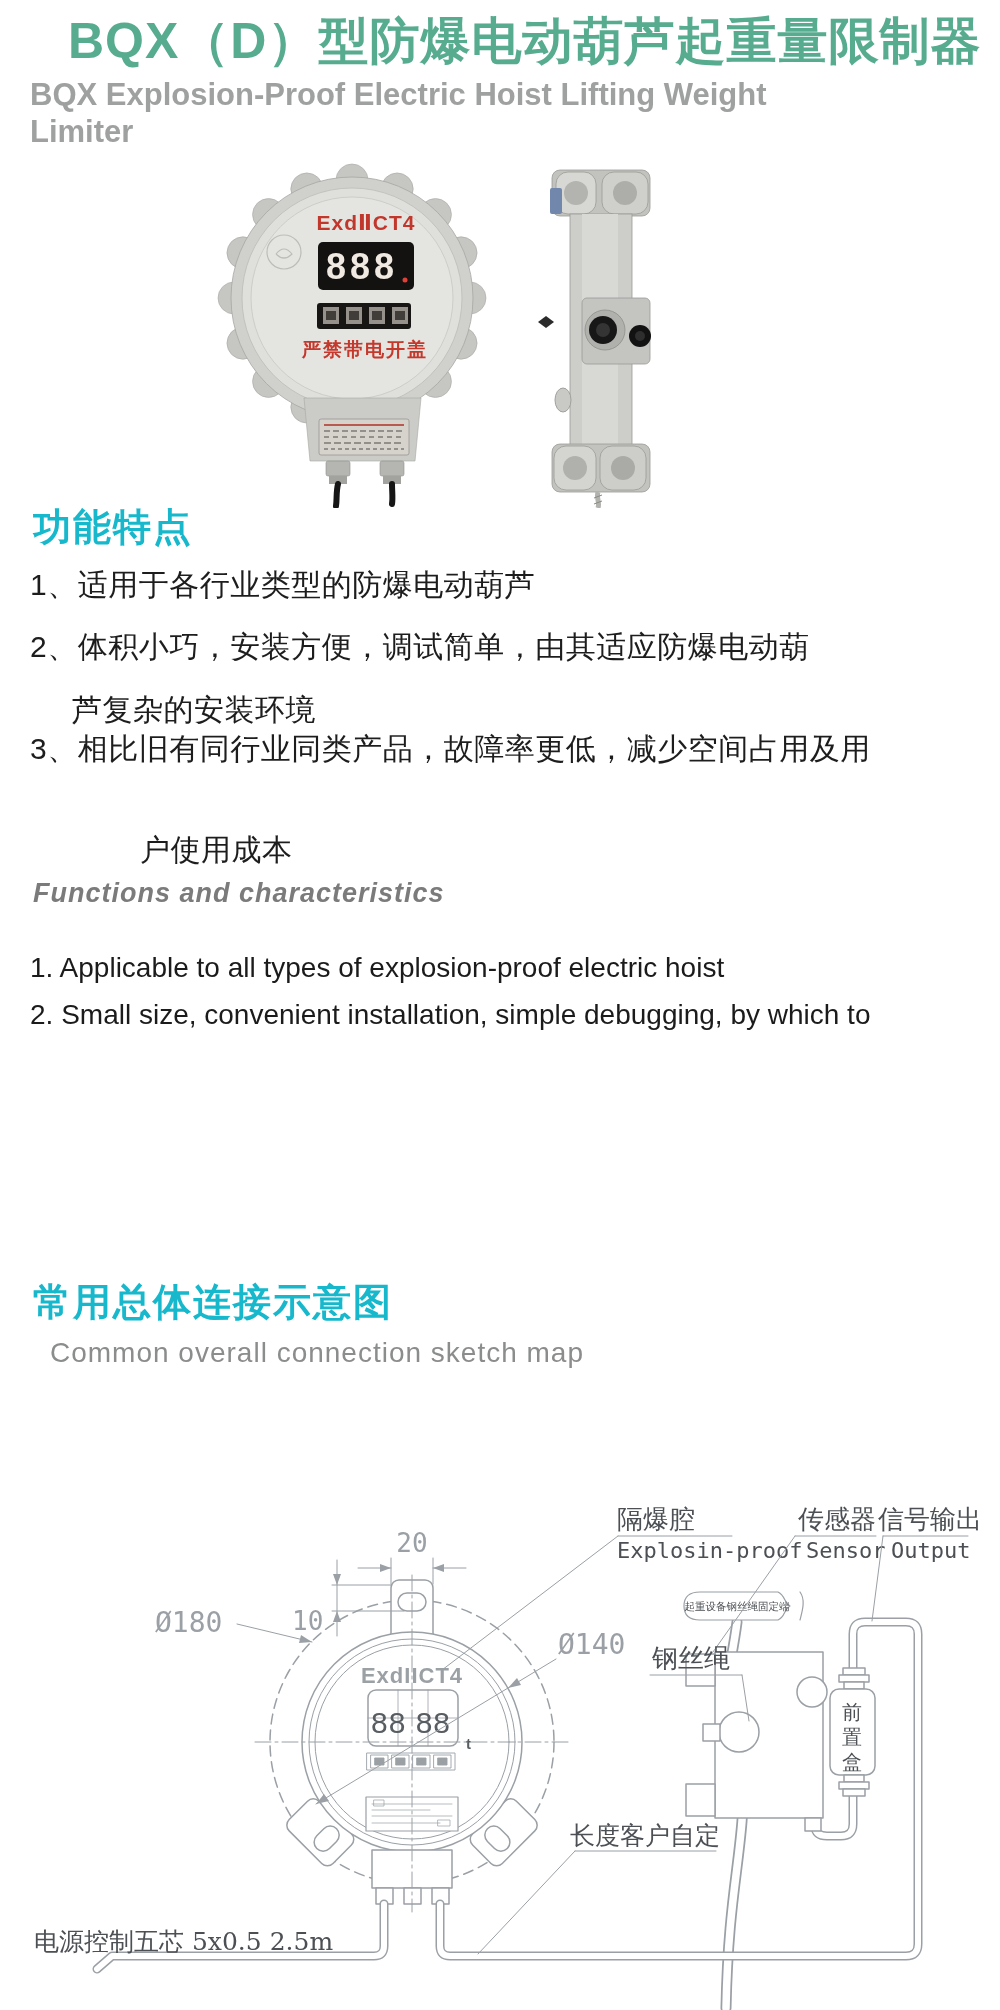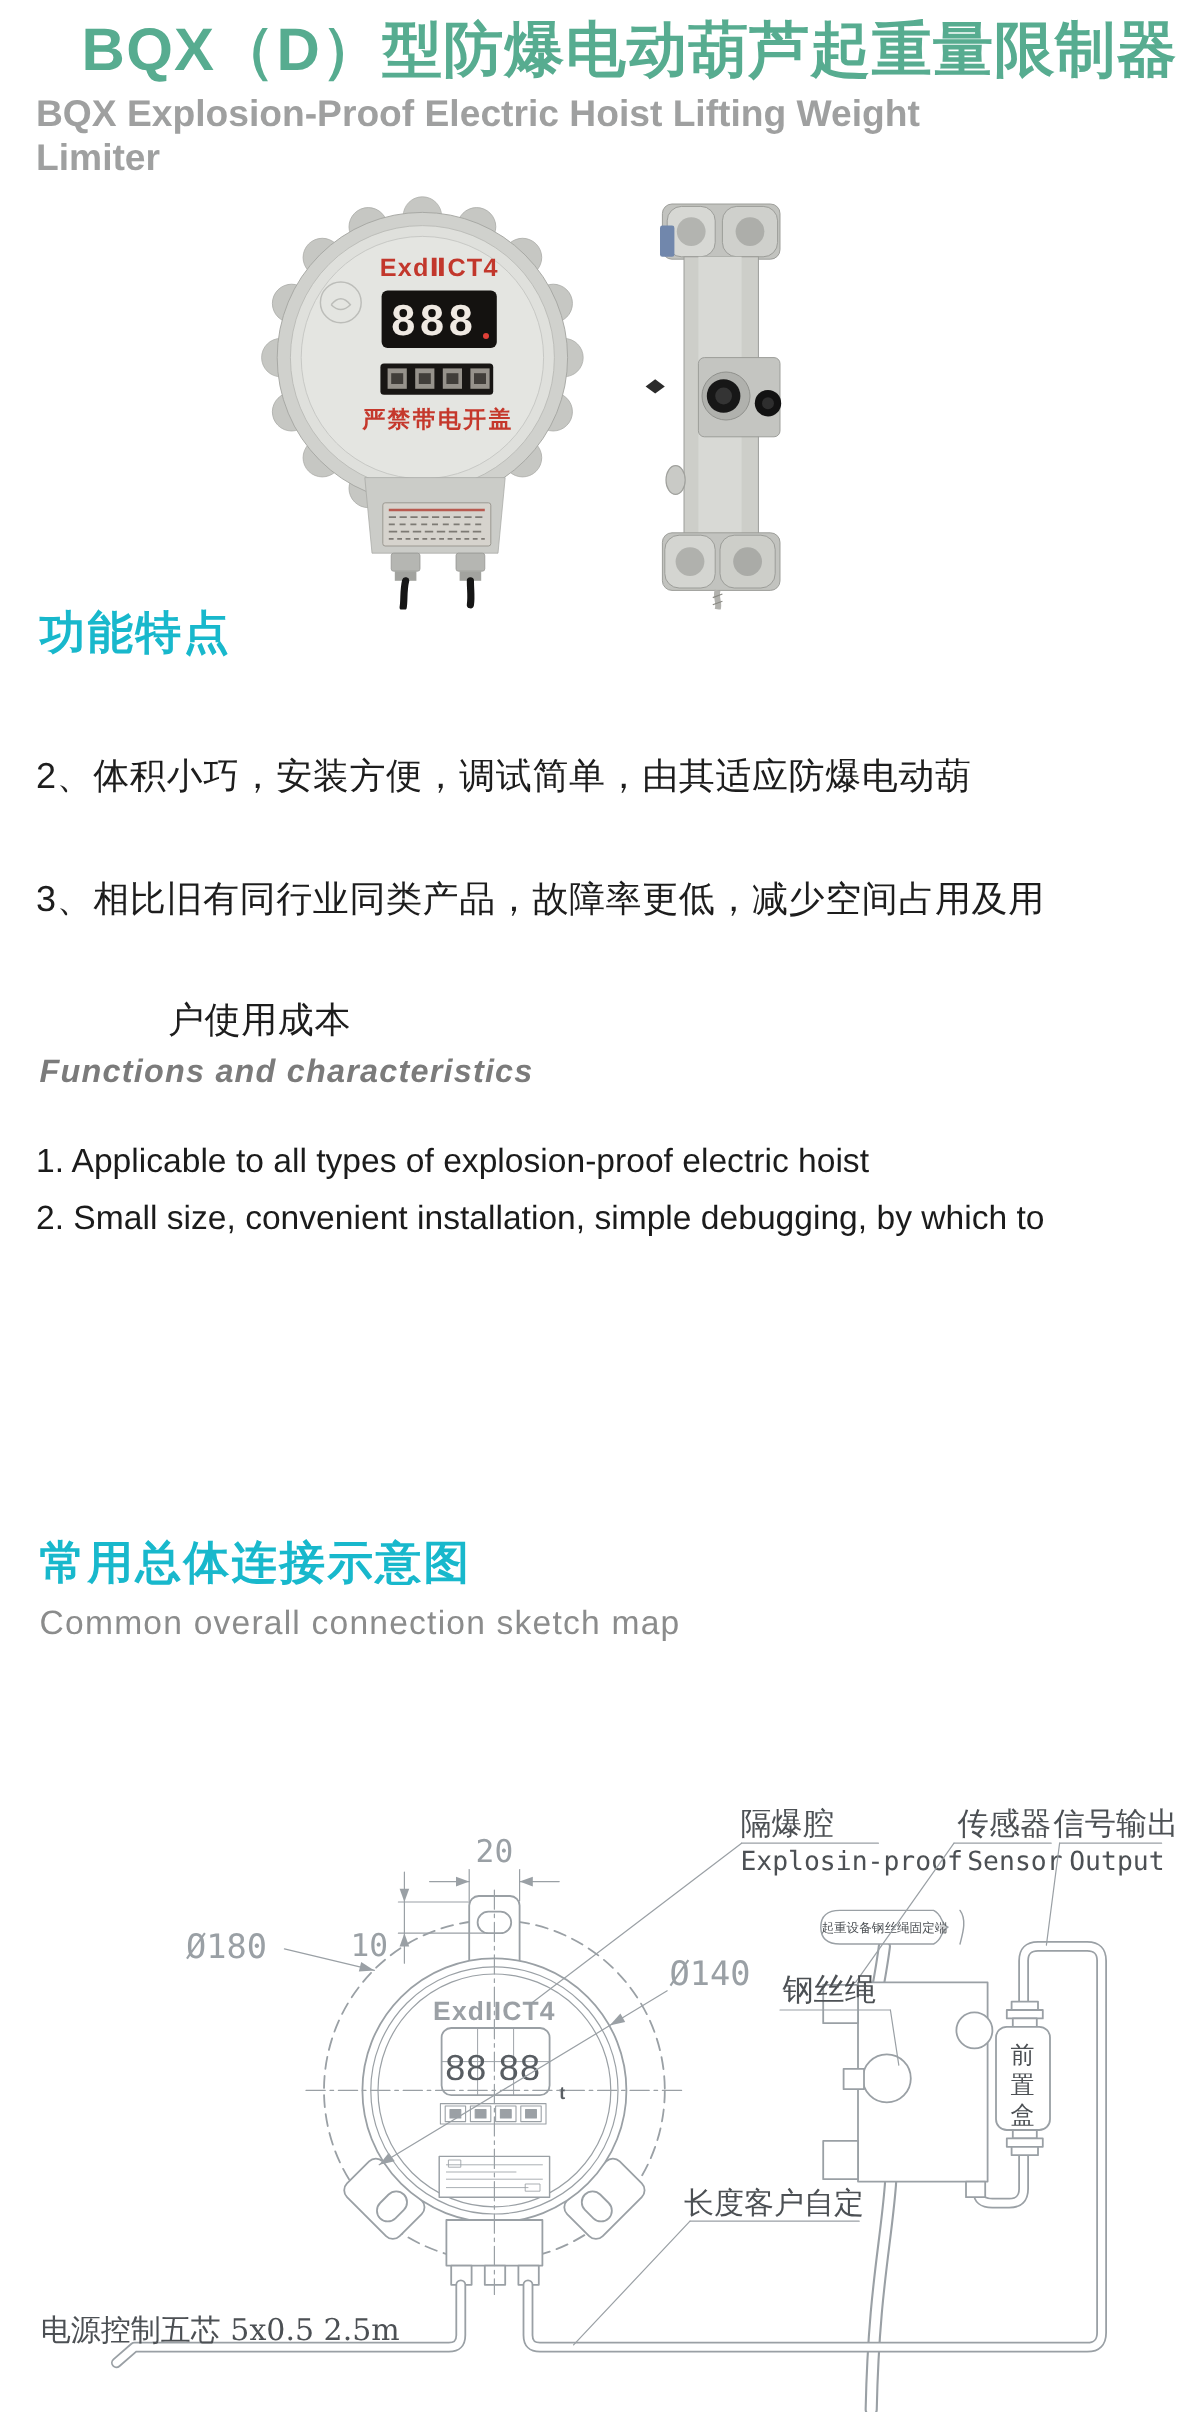--- a/index.html
+++ b/index.html
@@ -9,21 +9,21 @@
   .title-cn{left:28px;top:8px;font-size:50px;font-weight:bold;color:#57ac90;
             letter-spacing:1px;white-space:nowrap;margin-left:40px;}
   .title-en{left:30px;top:76px;width:760px;font-size:31px;font-weight:bold;
             color:#9fa0a0;line-height:1.2;}
   .h-cyan{font-size:38px;font-weight:bold;color:#18b8cc;letter-spacing:2px;white-space:nowrap;}
   .h2-cyan{left:33px;top:1277px;}
   .feat-line{font-size:30px;color:#1d1d1d;letter-spacing:0.5px;white-space:nowrap;}
   .h-gray{left:33px;top:878px;font-size:27px;font-weight:bold;color:#7b7b7b;
           letter-spacing:1px;white-space:nowrap;font-style:italic;}
   .en-line{font-size:28px;color:#1b1b1b;white-space:nowrap;}
-  .h2-en{left:33px;top:1337px;font-size:28px;color:#8b8c8c;letter-spacing:1px;white-space:nowrap;}
+  .h2-en{left:50px;top:1337px;font-size:28px;color:#8b8c8c;letter-spacing:1px;white-space:nowrap;}
   svg text{font-family:"Liberation Sans","DejaVu Sans",sans-serif;}
   .cadcn{font-family:"DejaVu Serif","Liberation Serif",serif;fill:#4c5054;}
   .caden{font-family:"DejaVu Sans Mono","Liberation Mono",monospace;fill:#4c5054;}
   .caddim{font-family:"DejaVu Sans Mono","Liberation Mono",monospace;fill:#9aa0a5;}
 </style>
 </head>
 <body>
 
 <div id="page">
 
@@ -122,21 +122,23 @@
       <circle cx="375" cy="320" r="12" fill="#b0b1ad"></circle>
       <rect x="400" y="298" width="46" height="44" rx="12" fill="#cdcec9" stroke="#9a9b97" stroke-width="0.8"></rect>
       <circle cx="423" cy="320" r="12" fill="#aaaba7"></circle>
       <path d="M398,344 c-2,6 2,10 0,16" stroke="#b2b2ae" stroke-width="5" fill="none"></path>
       <line x1="394" y1="350" x2="402" y2="347" stroke="#8a8a84" stroke-width="1"></line>
       <line x1="394" y1="356" x2="402" y2="353" stroke="#8a8a84" stroke-width="1"></line>
     </g>
   </svg>
 
   <div class="abs h-cyan" style="left:33px;top:502px">功能特点</div>
+  <div class="abs feat-line" style="left:30px;top:565px">1、适用于各行业类型的防爆电动葫芦</div>
   <div class="abs feat-line" style="left:30px;top:627px">2、体积小巧，安装方便，调试简单，由其适应防爆电动葫</div>
+  <div class="abs feat-line" style="left:72px;top:690px">芦复杂的安装环境</div>
   <div class="abs feat-line" style="left:30px;top:729px">3、相比旧有同行业同类产品，故障率更低，减少空间占用及用</div>
   <div class="abs feat-line" style="left:140px;top:830px">户使用成本</div>
 
   <div class="abs h-gray">Functions and characteristics</div>
   <div class="abs en-line" style="left:30px;top:952px">1. Applicable to all types of explosion-proof electric hoist</div>
   <div class="abs en-line" style="left:30px;top:999px">2. Small size, convenient installation, simple debugging, by which to</div>
 
   <div class="abs h-cyan h2-cyan">常用总体连接示意图</div>
   <div class="abs h2-en">Common overall connection sketch map</div>
 

